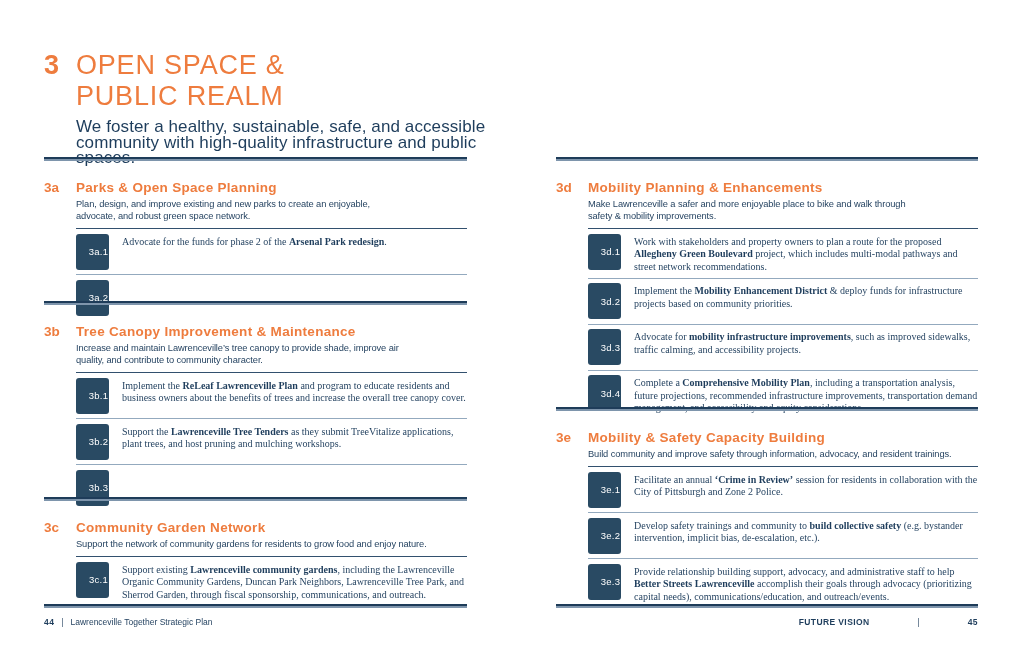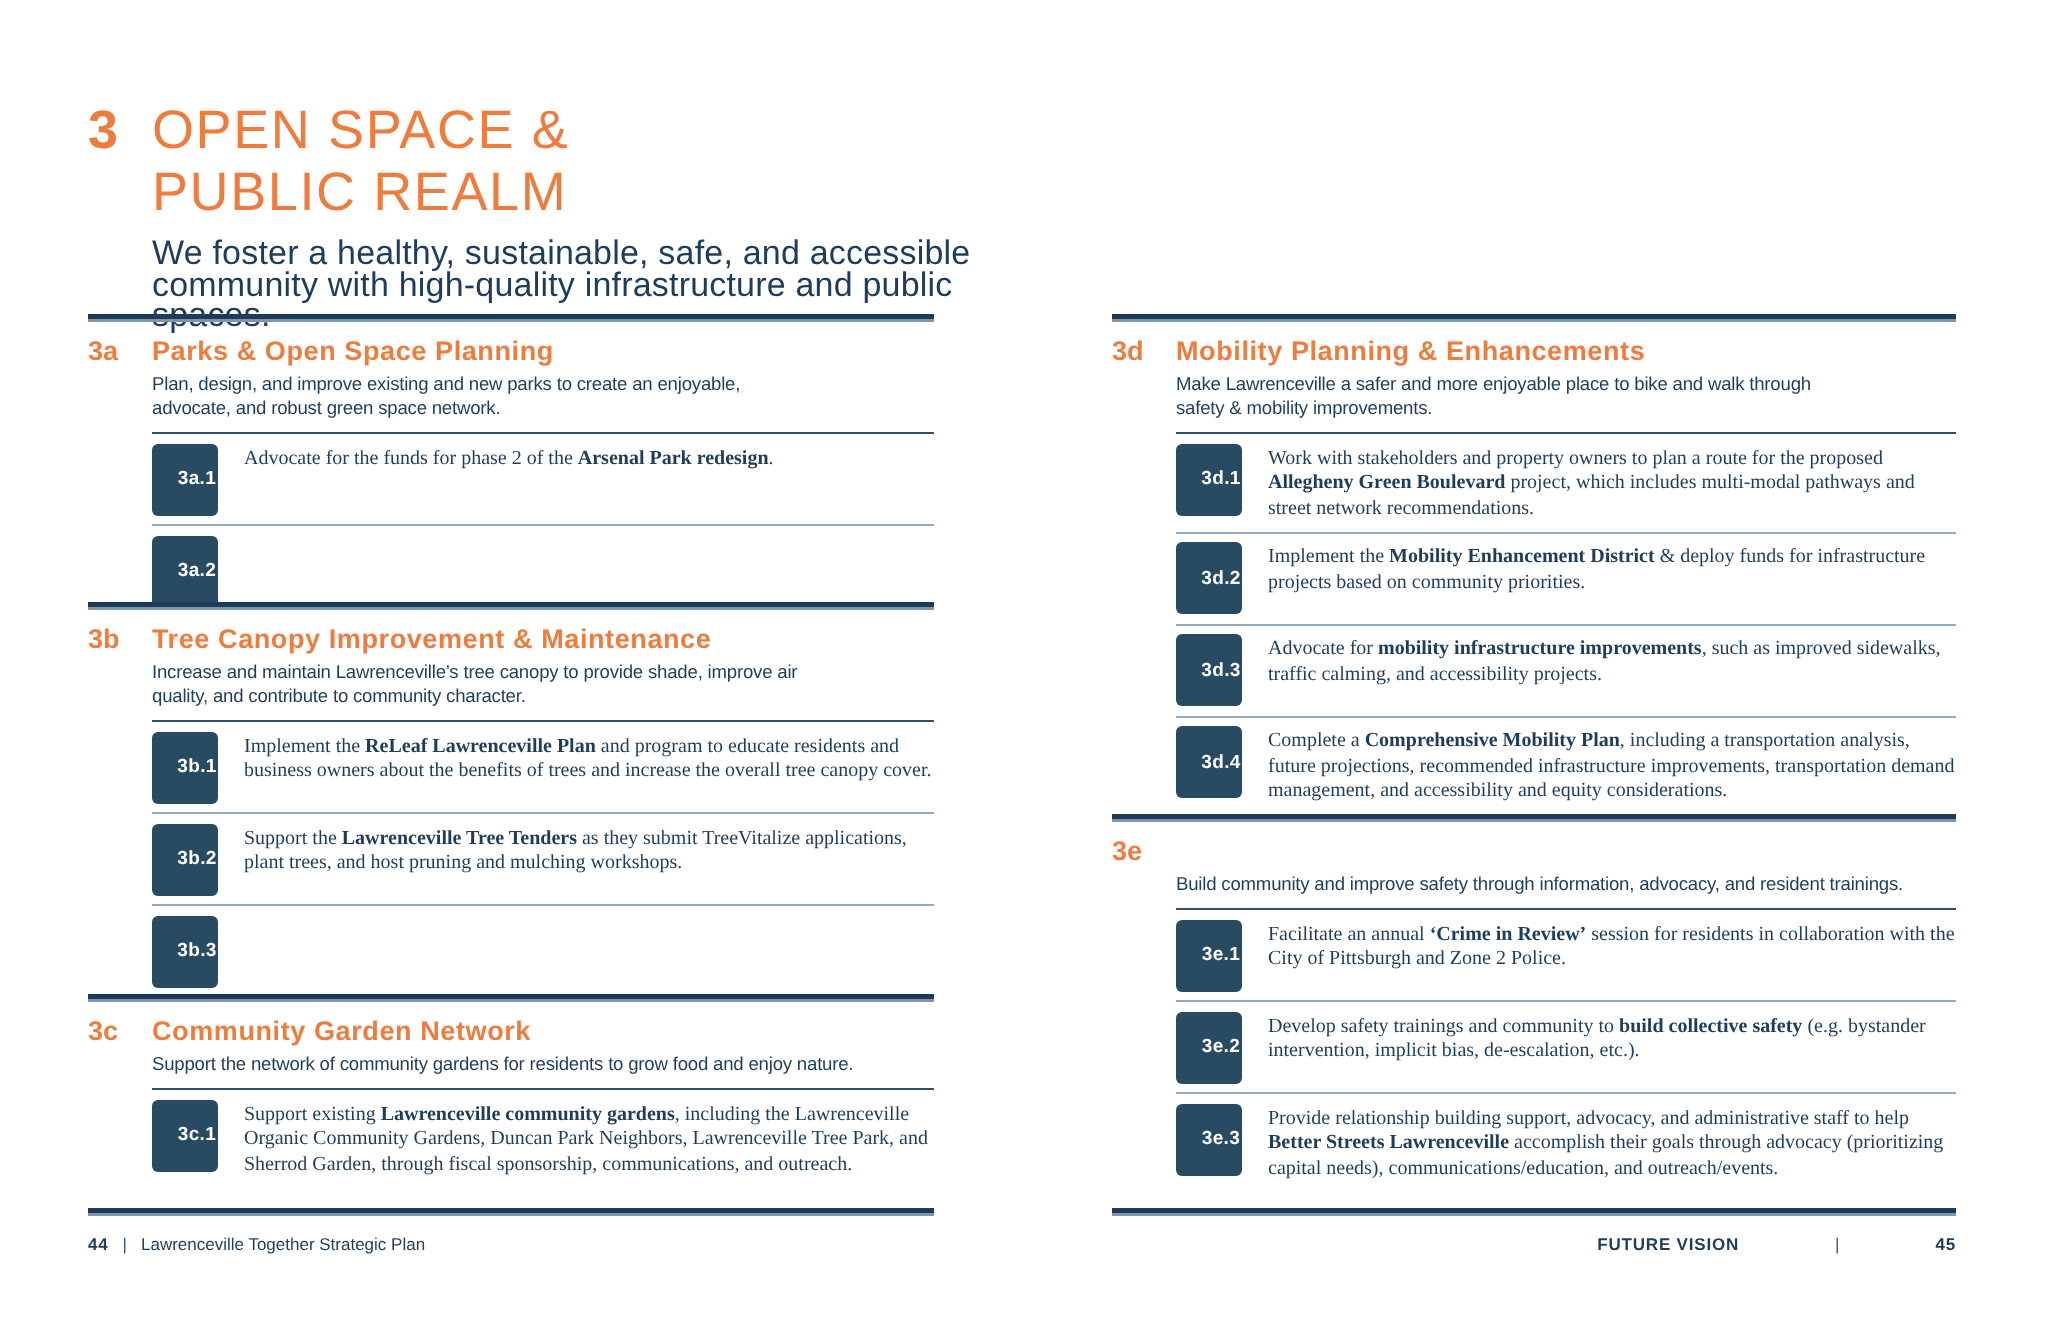--- a/index.html
+++ b/index.html
@@ -34,34 +34,34 @@
   }
   
   .column{position:absolute;top:157px;}
   #col-left{left:44px;width:423px;}
   #col-right{left:556px;width:422px;}
   .section{position:absolute;left:0;right:0;}
   .rule-thick{
     height:4px;
     background:linear-gradient(to bottom,var(--bar-dark) 0%,var(--bar-dark) 58%,var(--bar-light) 58%,var(--bar-light) 100%);
   }
-  .sec-head{display:flex;align-items:baseline;margin-top:7px;}
+  .sec-head{display:flex;align-items:baseline;margin-top:19px;}
   .sec-num{width:32px;flex:none;color:var(--orange);font-weight:bold;font-size:13.5px;}
   .sec-title{margin:0;color:var(--orange);font-size:13.5px;font-weight:bold;letter-spacing:0.3px;}
   .sec-desc{
     margin:3px 0 6px 32px;font-size:9.3px;line-height:12px;
     letter-spacing:-0.1px;white-space:pre-line;color:var(--navy);
   }
   .items{margin-left:32px;border-top:1px solid #32506E;}
   .item{display:flex;gap:13px;padding:4.5px 0;}
   .item + .item{border-top:1.5px solid var(--sep);}
   .badge{
     width:33px;height:36px;flex:none;background:var(--badge);
     border-radius:3px;color:#fff;display:flex;align-items:center;
-    justify-content:center;font-size:9.5px;font-weight:bold;letter-spacing:0.2px;padding-left:12px;
+    justify-content:center;font-size:9.5px;font-weight:normal;letter-spacing:0.2px;padding-left:12px;
   }
   .item-text{
     margin:2px 0 0;font-family:"Liberation Serif",serif;
     font-size:10px;line-height:12.5px;color:var(--navy);
   }
   .item-text b{font-weight:bold;}
   
   .footer{position:absolute;top:604px;}
   #footer-left{left:44px;width:423px;}
   #footer-right{left:556px;width:422px;}
@@ -168,20 +168,21 @@
           <div class="item">
             <div class="badge">3d.4</div>
             <p class="item-text"><span>Complete a </span><b>Comprehensive Mobility Plan</b><span>, including a transportation analysis, future projections, recommended infrastructure improvements, transportation demand management, and accessibility and equity considerations.</span></p>
           </div>
         </div>
       </section>
       <section class="section" style="top: 250px;">
         <div class="rule-thick"></div>
         <div class="sec-head">
           <span class="sec-num">3e</span>
+          <h2 class="sec-title">Mobility &amp; Safety Capacity Building</h2>
         </div>
         <p class="sec-desc">Build community and improve safety through information, advocacy, and resident trainings.</p>
         <div class="items">
           <div class="item">
             <div class="badge">3e.1</div>
             <p class="item-text"><span>Facilitate an annual </span><b>‘Crime in Review’</b><span> session for residents in collaboration with the City of Pittsburgh and Zone 2 Police.</span></p>
           </div>
           <div class="item">
             <div class="badge">3e.2</div>
             <p class="item-text"><span>Develop safety trainings and community to </span><b>build collective safety</b><span> (e.g. bystander intervention, implicit bias, de-escalation, etc.).</span></p>

